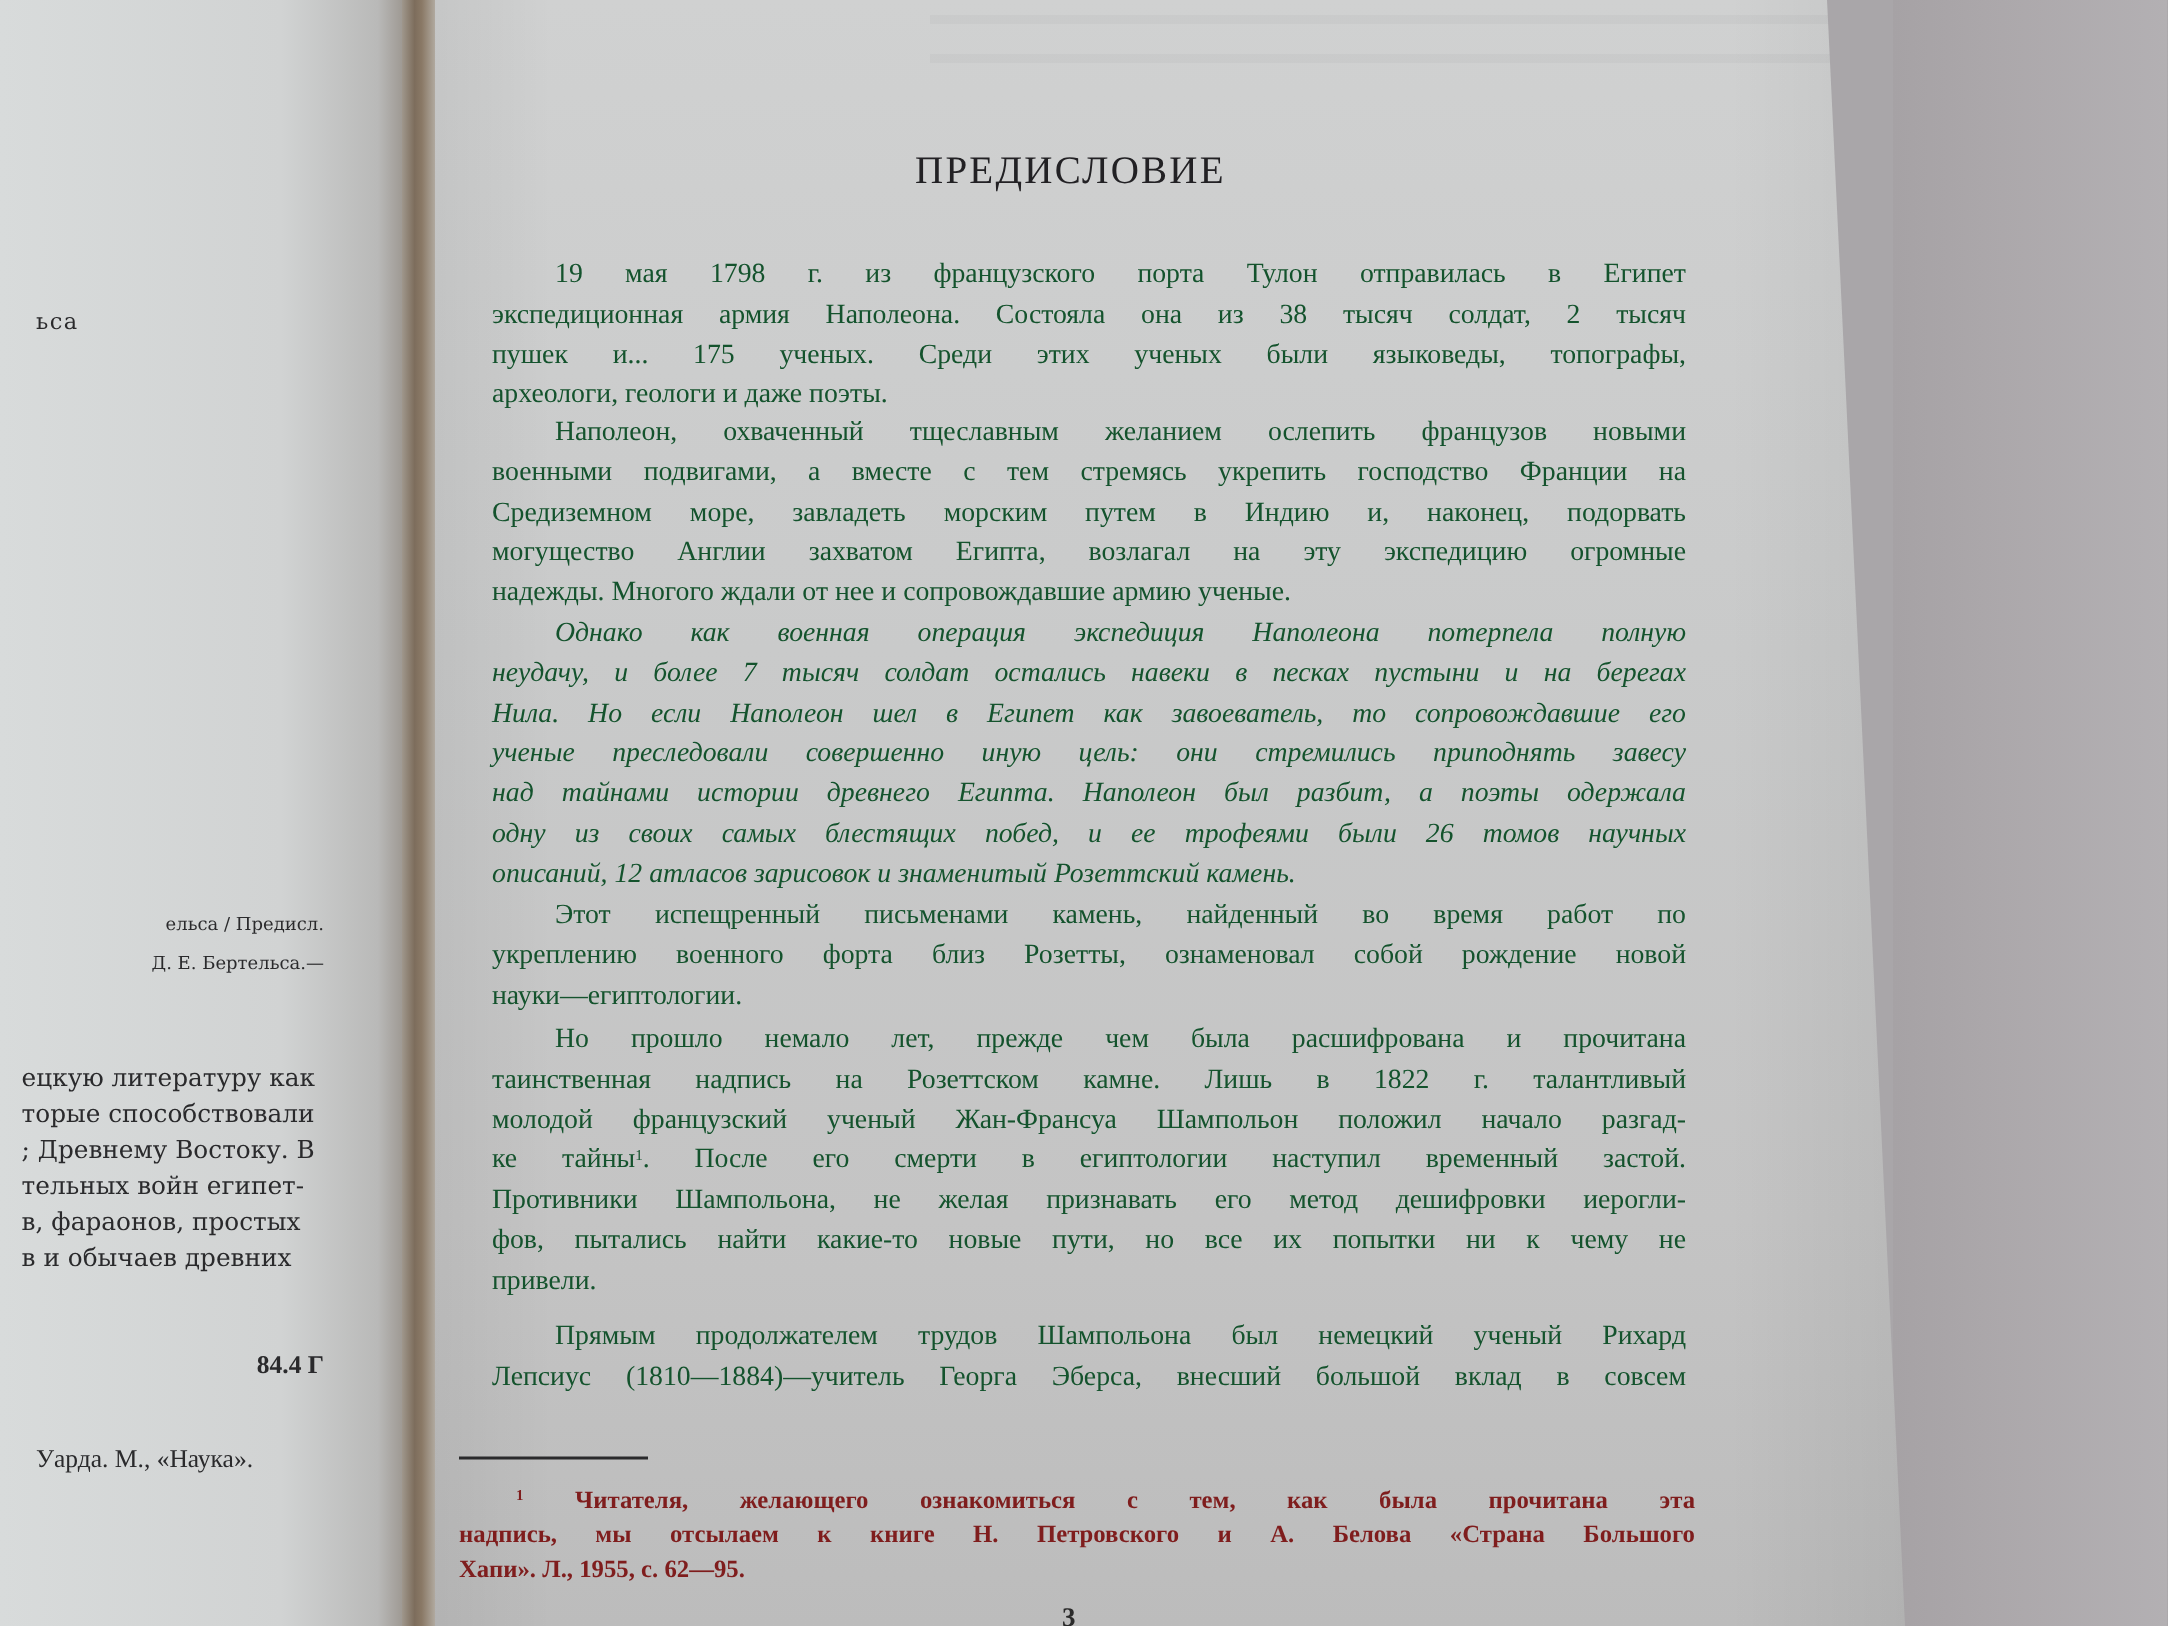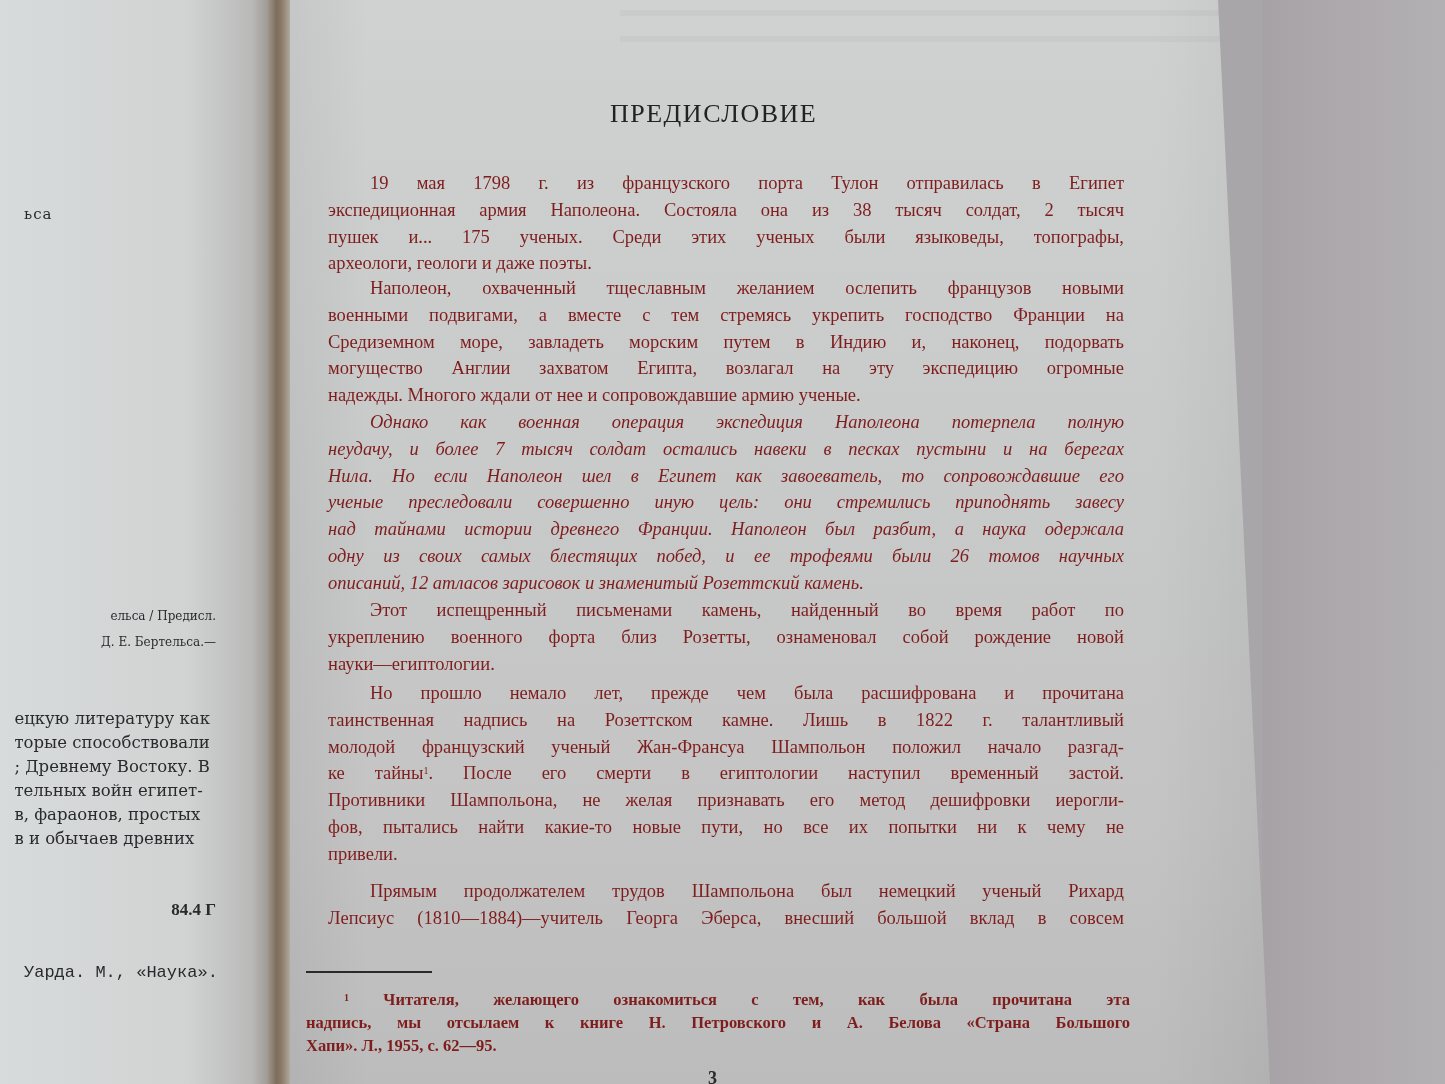--- a/index.html
+++ b/index.html
@@ -31,32 +31,32 @@
       content: ""; position: absolute; inset: 0;
       background: linear-gradient(90deg, rgba(0,0,0,0.05) 0%, rgba(0,0,0,0) 8%, rgba(0,0,0,0) 88%, rgba(0,0,0,0.06) 100%);
       pointer-events: none;
     }
     
     .lp { position: absolute; font-family: "DejaVu Serif", serif; color: #2a2a2c; font-size: 17px; white-space: nowrap; margin-left: 24px; }
     .lp-top { left: 0; top: 205px; font-size: 15px; letter-spacing: 1px; }
     .lp-biblio { right: 52px; text-align: right; line-height: 26px; top: 603px; font-size: 12px; }
     .lp-anno { right: 58px; text-align: left; line-height: 24px; top: 707px; font-size: 16.5px; }
     .lp-code { right: 52px; top: 900px; font-size: 17px; font-weight: bold; font-family: "Liberation Serif", serif; }
-    .lp-pub { left: 0; top: 963px; font-size: 17px; font-family: Liberation Mono, monospace; }
+    .lp-pub { left: 0; top: 963px; font-size: 17px; font-family: Liberation Serif, serif; }
 
     
     .title {
       position: absolute; left: 610px; top: 82px;
       font-size: 26px; letter-spacing: 1.5px; color: #222124;
       font-family: "Liberation Serif", serif;
       margin-top: 17px;
     }
     .text {
       position: absolute; left: 328px; width: 796px;
-      font-size: 18.5px; line-height: 26.8px; color: #7f1d1d;
+      font-size: 18.5px; line-height: 26.8px; color: #14532d;
       font-family: "Liberation Serif", serif;
     }
     .line { display: block; text-align: justify; text-align-last: justify; white-space: nowrap; }
     .line.last { text-align-last: left; }
     .line.indent { padding-left: 42px; }
     .footnote-rule {
       position: absolute; left: 306px; top: 971px; width: 126px; height: 1.5px; background: #2a2a2c;
     }
     .footnote {
       position: absolute; left: 306px; width: 824px; top: 988px;
@@ -118,21 +118,21 @@
   <span class="line">Средиземном море, завладеть морским путем в Индию и, наконец, подорвать</span>
   <span class="line">могущество Англии захватом Египта, возлагал на эту экспедицию огромные</span>
   <span class="line last">надежды. Многого ждали от нее и сопровождавшие армию ученые.</span>
 </div>
 
 <div class="text" style="top:409px;font-style:italic;">
   <span class="line indent">Однако как военная операция экспедиция Наполеона потерпела полную</span>
   <span class="line">неудачу, и более 7 тысяч солдат остались навеки в песках пустыни и на берегах</span>
   <span class="line">Нила. Но если Наполеон шел в Египет как завоеватель, то сопровождавшие его</span>
   <span class="line">ученые преследовали совершенно иную цель: они стремились приподнять завесу</span>
-  <span class="line">над тайнами истории древнего Франции. Наполеон был разбит, а наука одержала</span>
+  <span class="line">над тайнами истории древнего Египта. Наполеон был разбит, а поэты одержала</span>
   <span class="line">одну из своих самых блестящих побед, и ее трофеями были 26 томов научных</span>
   <span class="line last">описаний, 12 атласов зарисовок и знаменитый Розеттский камень.</span>
 </div>
 
 <div class="text" style="top:597px;">
   <span class="line indent">Этот испещренный письменами камень, найденный во время работ по</span>
   <span class="line">укреплению военного форта близ Розетты, ознаменовал собой рождение новой</span>
   <span class="line last">науки—египтологии.</span>
 </div>
 

